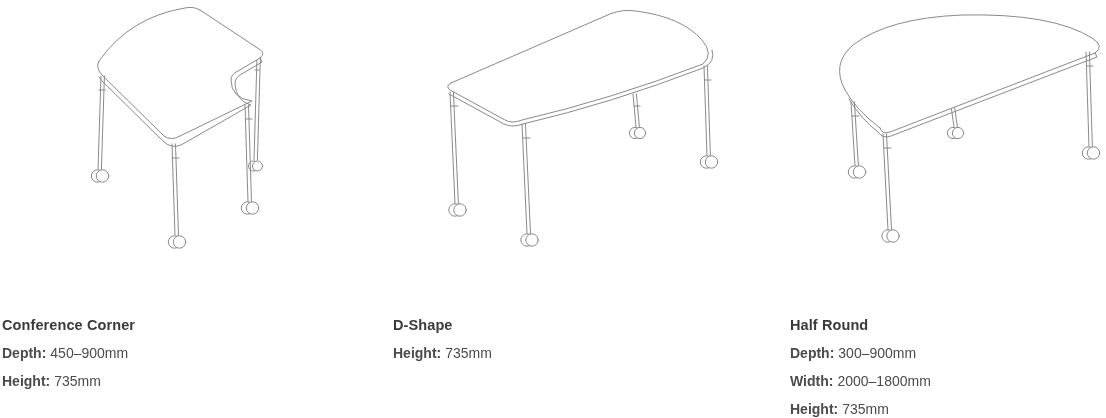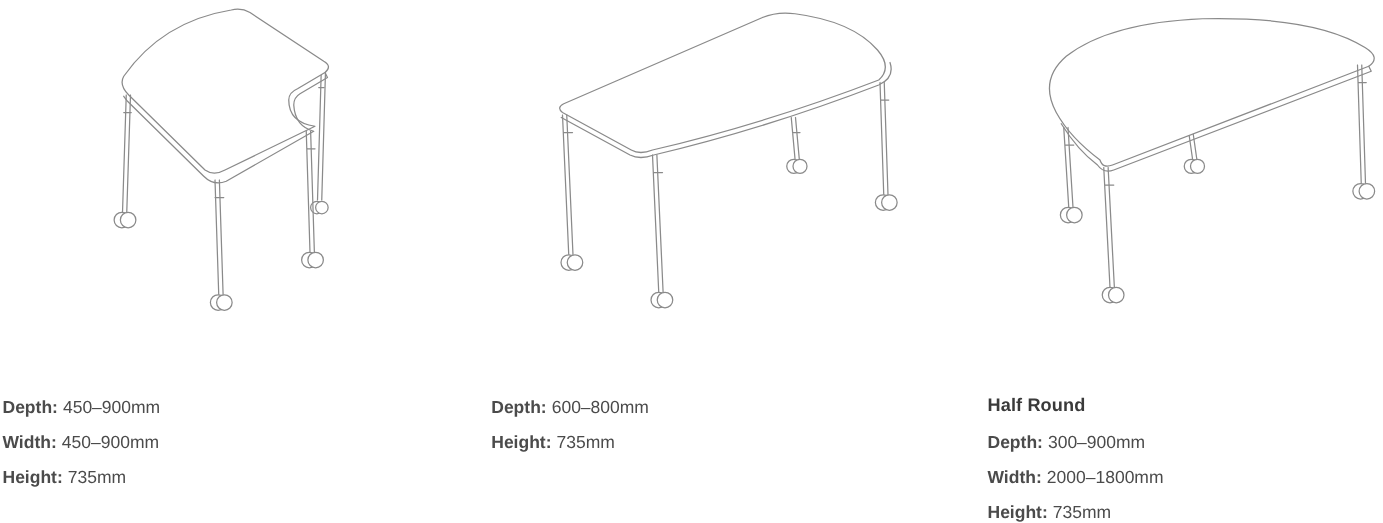--- a/index.html
+++ b/index.html
@@ -155,35 +155,31 @@
         <path d="M1086 52 L1089 147 M1089.4 52 L1092.4 147 M1087 66 L1093 66"></path>
         <g>
           <circle class="wheel" cx="1088.5" cy="153" r="6.2"></circle>
           <circle class="wheel" cx="1093.5" cy="153" r="6.2"></circle>
         </g>
       </g>
     </g>
   </svg>
 
   <div class="caption col1">
+    <div class="name">Conference Corner</div>
     <div class="spec">
       <span class="label">Depth:</span><span>450–900mm</span>
-    </div>
-    <div class="spec">
-      <span class="label">Width:</span><span>450–900mm</span>
     </div>
     <div class="spec">
       <span class="label">Height:</span><span>735mm</span>
     </div>
   </div>
 
   <div class="caption col2">
-    <div class="spec">
-      <span class="label">Depth:</span><span>600–800mm</span>
-    </div>
+    <div class="name">D-Shape</div>
     <div class="spec">
       <span class="label">Height:</span><span>735mm</span>
     </div>
   </div>
 
   <div class="caption col3">
     <div class="name">Half Round</div>
     <div class="spec">
       <span class="label">Depth:</span><span>300–900mm</span>
     </div>

